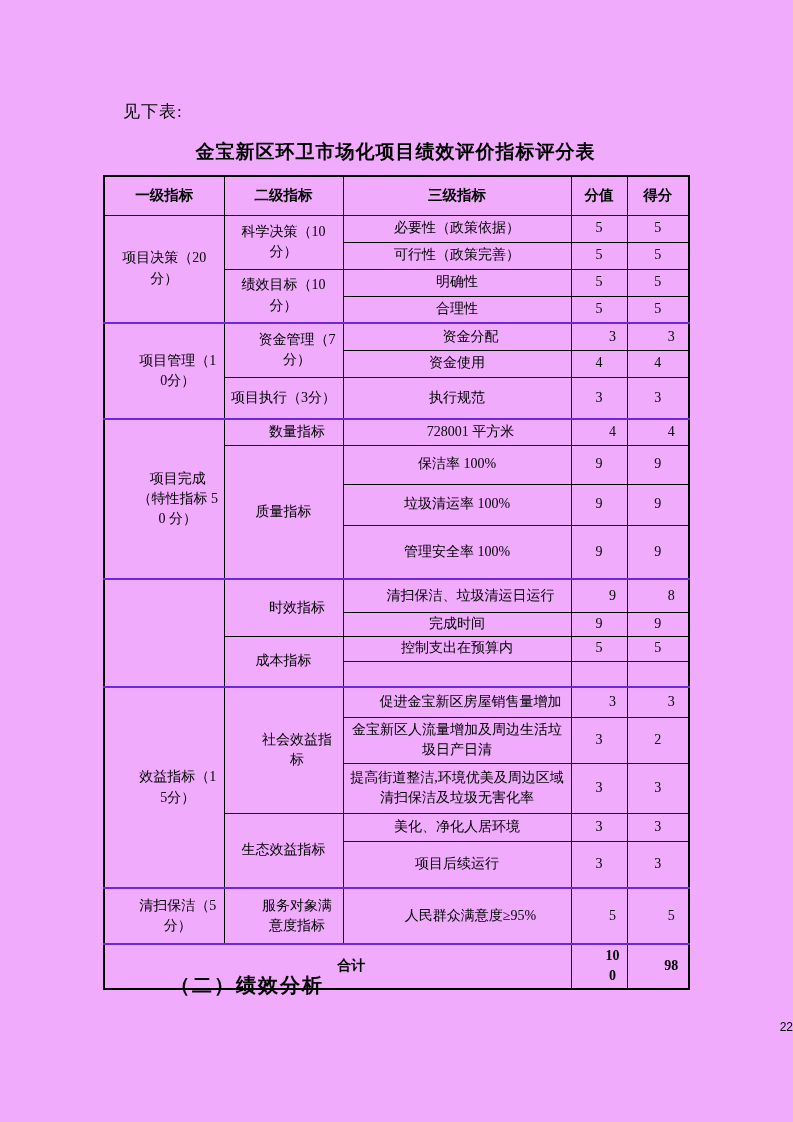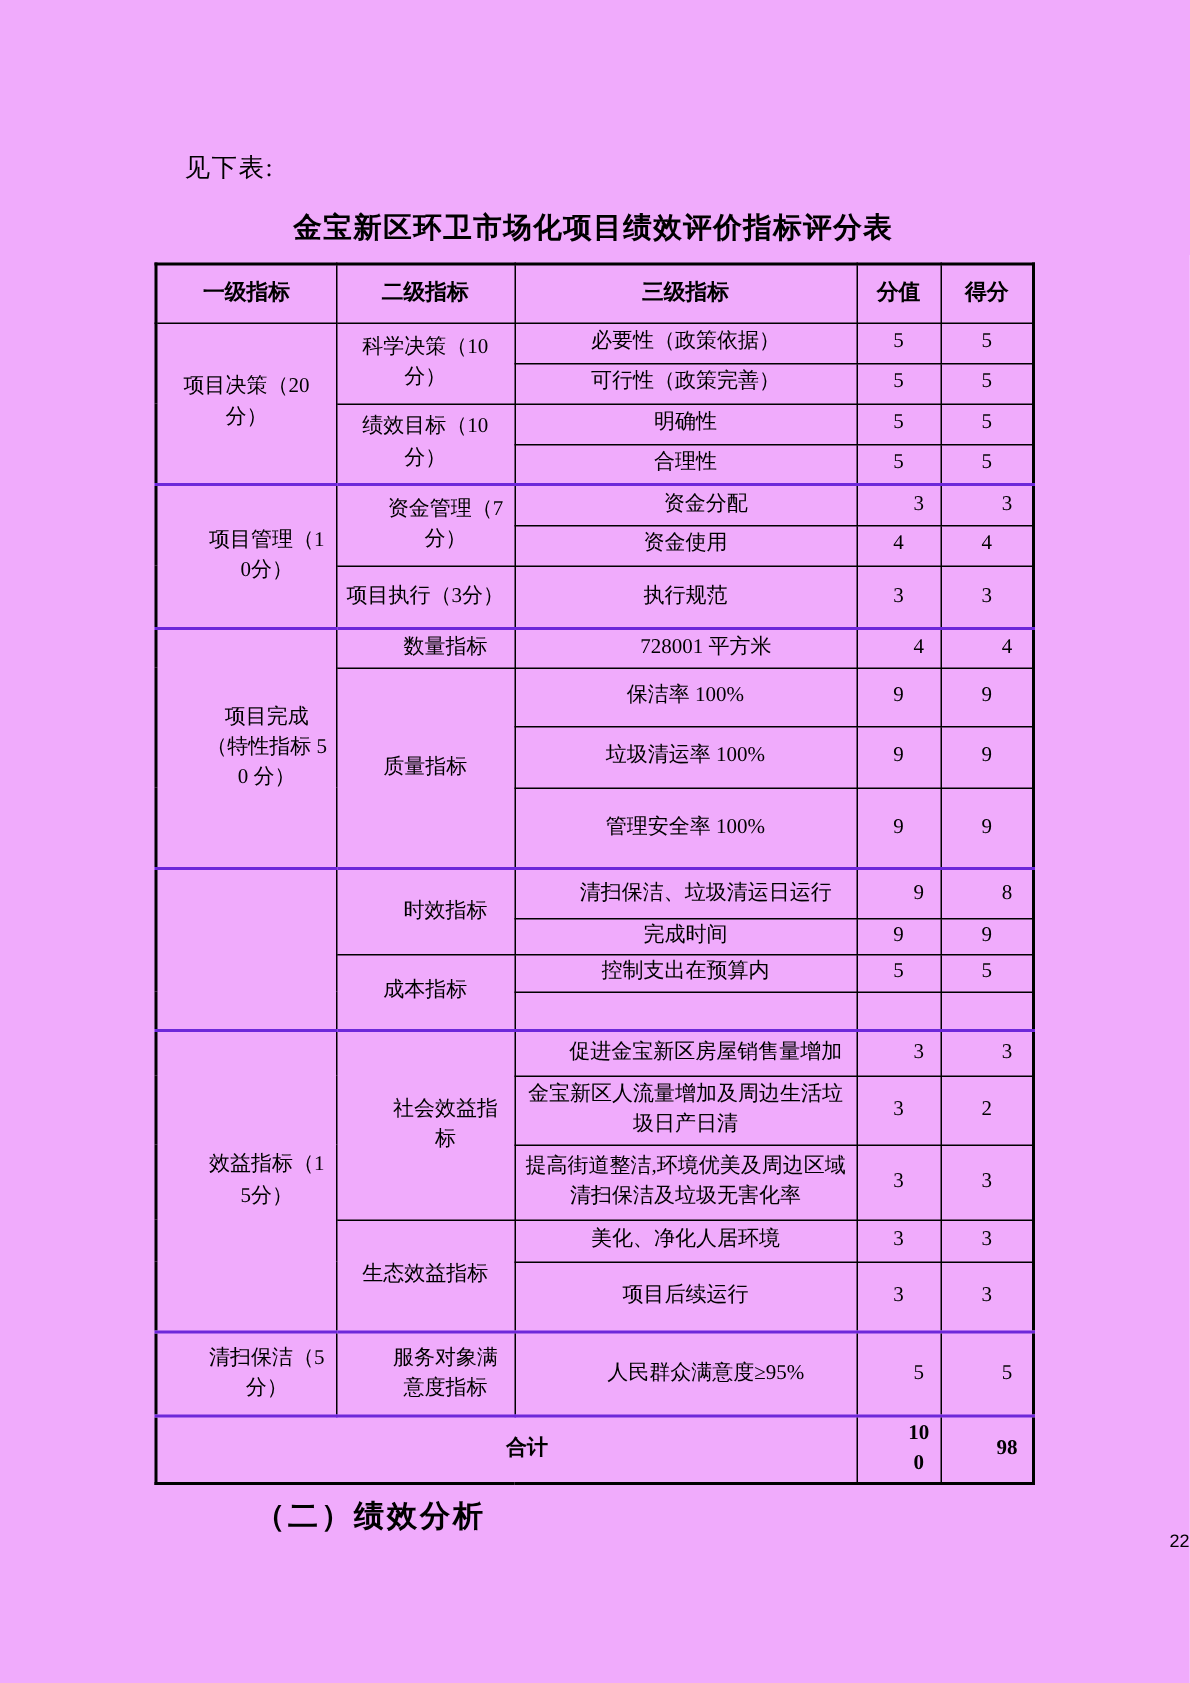--- a/index.html
+++ b/index.html
@@ -60,21 +60,21 @@
   .score-table tr:nth-child(16){height:26px}
   .score-table tr:nth-child(17){height:30px}
   .score-table tr:nth-child(18){height:46px}
   .score-table tr:nth-child(19){height:50px}
   .score-table tr:nth-child(20){height:28px}
   .score-table tr:nth-child(21){height:47px}
   .score-table tr:nth-child(22){height:56px}
   .score-table tr:nth-child(23){height:38px}
 
   .section-heading{
-    position:absolute;left:170px;top:997px;margin:0;
+    position:absolute;left:170px;top:972px;margin:0;
     font-size:20px;font-weight:bold;
     letter-spacing:2px;
   }
   .page-number{
     position:absolute;left:0;top:1020px;width:100%;
     text-align:right;font-size:12px;
     font-family:"Liberation Sans","DejaVu Sans",sans-serif;
   }
 </style>
 </head>

